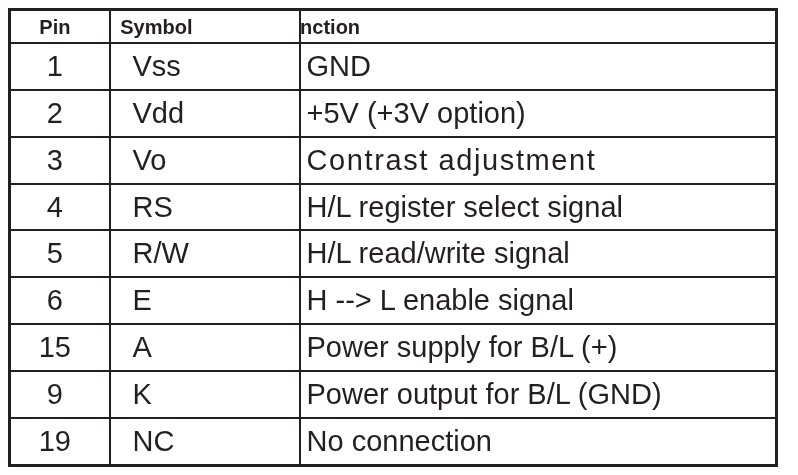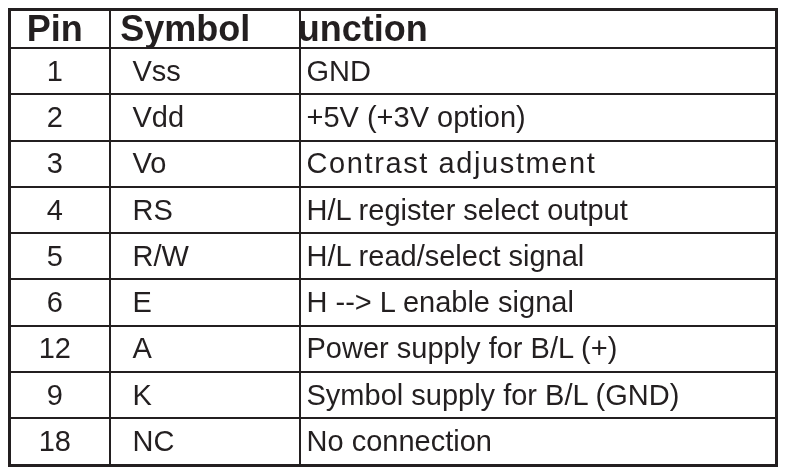--- a/index.html
+++ b/index.html
@@ -35,21 +35,21 @@
     border-width: 3px;
   }
   th, td {
     padding: 0;
     vertical-align: middle;
     overflow: hidden;
     white-space: nowrap;
   }
   th {
     height: 31px;
-    font-size: 36px;
+    font-size: 20px;
     font-weight: bold;
   }
   td {
     font-size: 29px;
     font-weight: normal;
   }
   th span, td span {
     display: block;
     line-height: 1;
   }
@@ -133,70 +133,70 @@
           </td>
       </tr>
       <tr>
         <td class="c-pin">
             <span>4</span>
           </td>
         <td class="c-sym">
             <span>RS</span>
           </td>
         <td class="c-fn">
-            <span>H/L register select output</span>
+            <span>H/L register select signal</span>
           </td>
       </tr>
       <tr>
         <td class="c-pin">
             <span>5</span>
           </td>
         <td class="c-sym">
             <span>R/W</span>
           </td>
         <td class="c-fn">
-            <span>H/L read/select signal</span>
+            <span>H/L read/write signal</span>
           </td>
       </tr>
       <tr>
         <td class="c-pin">
             <span>6</span>
           </td>
         <td class="c-sym">
             <span>E</span>
           </td>
         <td class="c-fn">
             <span>H --&gt; L enable signal</span>
           </td>
       </tr>
       <tr>
         <td class="c-pin">
-            <span>12</span>
+            <span>15</span>
           </td>
         <td class="c-sym">
             <span>A</span>
           </td>
         <td class="c-fn">
             <span>Power supply for B/L (+)</span>
           </td>
       </tr>
       <tr>
         <td class="c-pin">
             <span>9</span>
           </td>
         <td class="c-sym">
             <span>K</span>
           </td>
         <td class="c-fn">
-            <span>Symbol supply for B/L (GND)</span>
-          </td>
-      </tr>
-      <tr>
-        <td class="c-pin">
-            <span>18</span>
+            <span>Power output for B/L (GND)</span>
+          </td>
+      </tr>
+      <tr>
+        <td class="c-pin">
+            <span>19</span>
           </td>
         <td class="c-sym">
             <span>NC</span>
           </td>
         <td class="c-fn">
             <span>No connection</span>
           </td>
       </tr>
     </tbody>
   </table>

